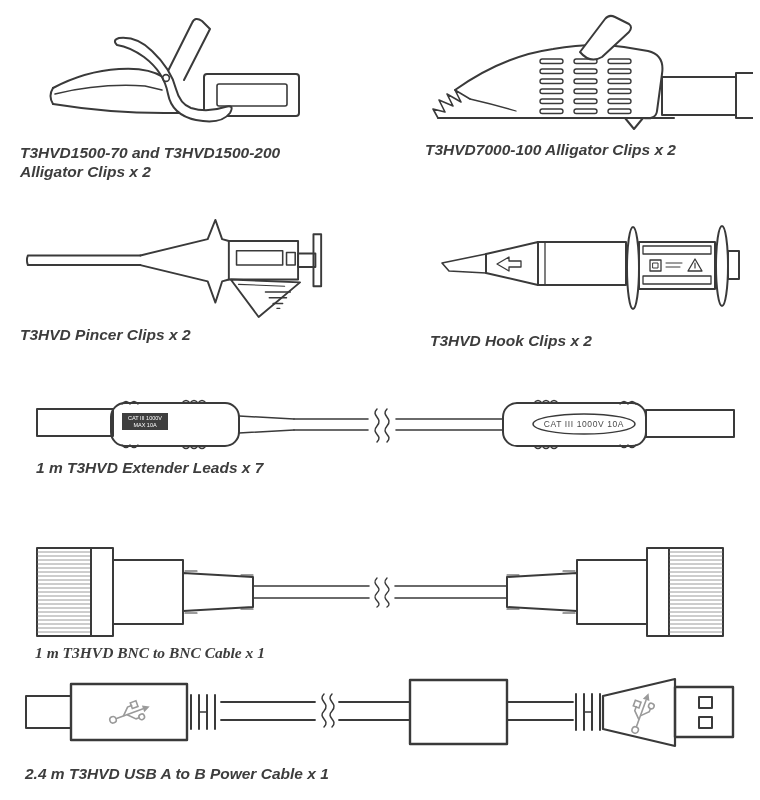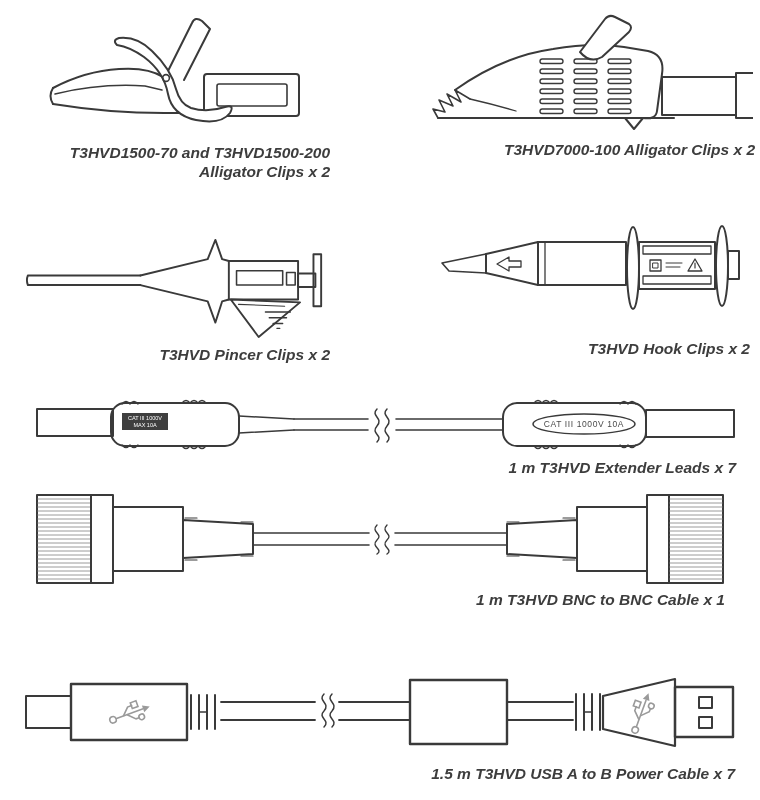--- a/index.html
+++ b/index.html
@@ -4,25 +4,25 @@
 <style>
   html,body{margin:0;padding:0;}
   body{
     width:760px;height:800px;background:#ffffff;position:relative;
     font-family:"Liberation Sans",sans-serif;overflow:hidden;
   }
   .fig{position:absolute;}
   .fig svg{display:block;margin:0 auto;}
   .caption{
     font-style:italic;font-weight:700;font-size:15.5px;line-height:19px;
-    color:#3d3d3d;text-align:right;letter-spacing:0;
+    color:#3d3d3d;text-align:left;letter-spacing:0;
   }
   .cap-gap8{margin-top:4px;}
   .cap-gap12{margin-top:12px;}
-  .cap-gap16{margin-top:24px;}
+  .cap-gap16{margin-top:16px;}
   .cap-gap6{margin-top:6px;}
   .cap-gap3{margin-top:3px;}
 </style>
 </head>
 <body>
 
 <div class="fig" style="left:20px;top:14px;width:310px;">
   <svg width="260" height="126" viewBox="0 0 260 126">
     <g stroke="#3a3a3a" fill="none" stroke-width="2" stroke-linejoin="round" stroke-linecap="round">
       <rect x="159" y="60" width="95" height="42" rx="3"></rect>
@@ -71,21 +71,21 @@
       </g>
       <path d="M152 38 L177 5 Q181 0 187 3 L201 10 Q205 13 201 18 L174 43 Q162 50 152 38 Z" fill="#ffffff"></path>
       <rect x="234" y="63" width="74" height="38"></rect>
       <rect x="308" y="59" width="19" height="45"></rect>
       <path d="M197 104 L206 115 L215 104"></path>
     </g>
   </svg>
   <div class="caption cap-gap8">T3HVD7000-100 Alligator Clips x 2</div>
 </div>
 
-<div class="fig" style="left:20px;top:235px;width:310px;">
+<div class="fig" style="left:20px;top:215px;width:310px;">
   <svg width="300" height="104" viewBox="0 0 312 108">
     <g stroke="#3a3a3a" fill="none" stroke-width="2" stroke-linejoin="round" stroke-linecap="round">
       <path d="M3 42 H120 M3 52 H120 M3 42 Q1 47 3 52"></path>
       <path d="M120 42 L190 25 L198 5 L205 25 L212 27"></path>
       <path d="M120 52 L190 69 L198 91 L205 69 L212 67"></path>
       <rect x="212" y="27" width="72" height="40"></rect>
       <path d="M214 67 L286 70 L243 106 Z" fill="#ffffff"></path>
       <path d="M222 72 L270 74" stroke-width="1.2"></path>
       <path d="M250 80 H276 M254 86 H272 M258 92 H268 M262 97 H265" stroke-width="1.4"></path>
       <rect x="220" y="37" width="48" height="15" stroke-width="1.6"></rect>
@@ -141,21 +141,21 @@
     </g>
     <g font-family="Liberation Sans, sans-serif" fill="#ffffff" font-size="5.5" text-anchor="middle">
       <text x="109" y="22">CAT III 1000V</text>
       <text x="109" y="29">MAX 10A</text>
     </g>
     <text x="548" y="29" font-family="Liberation Sans, sans-serif" fill="#4a4a4a" font-size="8.5" letter-spacing="0.6" text-anchor="middle">CAT III 1000V 10A</text>
   </svg>
   <div class="caption cap-gap6">1 m T3HVD Extender Leads x 7</div>
 </div>
 
-<div class="fig" style="left:35px;top:491px;width:690px;">
+<div class="fig" style="left:35px;top:544px;width:690px;font-family:Liberation Serif, serif;">
   <svg width="690" height="96" viewBox="0 0 690 96">
     <g stroke="#3a3a3a" fill="none" stroke-width="2" stroke-linejoin="round" stroke-linecap="round">
       <rect x="2" y="4" width="54" height="88"></rect>
       <path stroke="#9a9a9a" stroke-width="1" d="M3 8H55M3 12H55M3 16H55M3 20H55M3 24H55M3 28H55M3 32H55M3 36H55M3 40H55M3 44H55M3 48H55M3 52H55M3 56H55M3 60H55M3 64H55M3 68H55M3 72H55M3 76H55M3 80H55M3 84H55M3 88H55"></path>
       <rect x="56" y="4" width="22" height="88"></rect>
       <rect x="78" y="16" width="70" height="64"></rect>
       <path d="M148 29 L218 33 L218 63 L148 67 Z"></path>
       <path d="M150 27 H162 M150 69 H162 M206 31 H218 M206 65 H218" stroke-width="1.2"></path>
       <path d="M218 42 H334 M218 54 H334" stroke-width="1.6"></path>
       <path d="M342 34 c-7 7 7 9 0 15 c-7 7 7 9 0 14 M352 34 c-7 7 7 9 0 15 c-7 7 7 9 0 14" stroke-width="1.4"></path>
@@ -197,14 +197,14 @@
       <path d="M551 20 V56 M559 20 V56 M567 20 V56 M575 20 V56"></path>
       <path d="M559 38 H567" stroke-width="1.4"></path>
       <path d="M578 22 L650 5 L650 72 L578 55 Z" stroke-width="2.2"></path>
       <rect x="650" y="13" width="58" height="50" stroke-width="2.4"></rect>
       <rect x="674" y="23" width="13" height="11"></rect>
       <rect x="674" y="43" width="13" height="11"></rect>
     </g>
     <use href="#usbg" transform="translate(104,40) rotate(-20)"></use>
     <use href="#usbg" transform="translate(616,40) rotate(-70)"></use>
   </svg>
-  <div class="caption cap-gap12">1.5 m T3HVD USB A to B Power Cable x 7</div>
+  <div class="caption cap-gap12">2.4 m T3HVD USB A to B Power Cable x 1</div>
 </div>
 
 </body></html>

